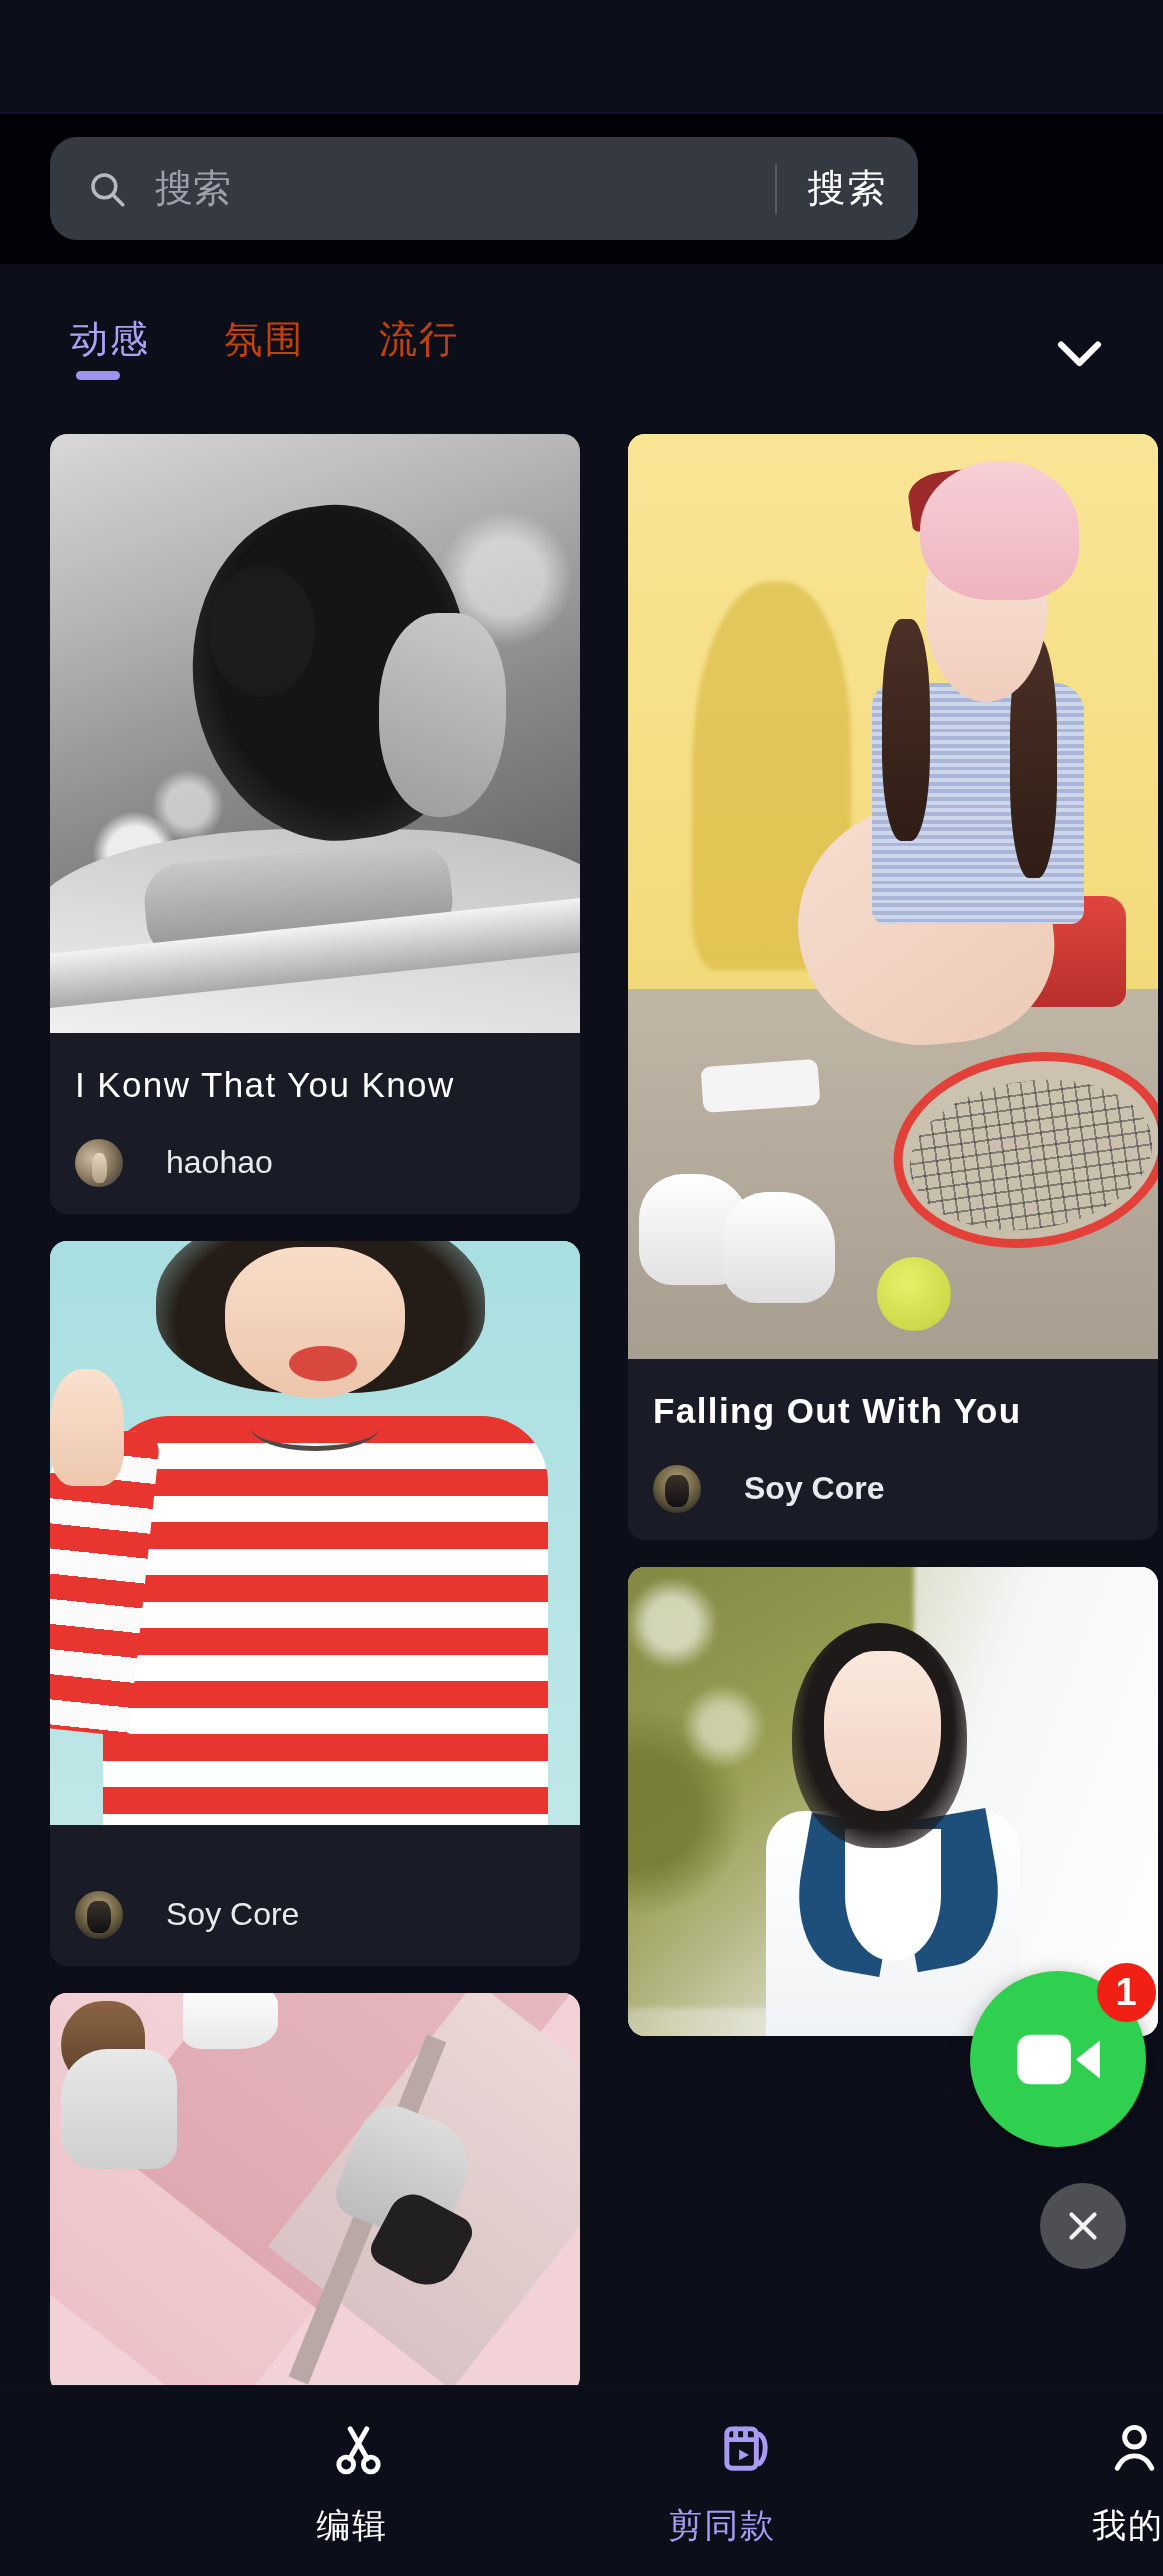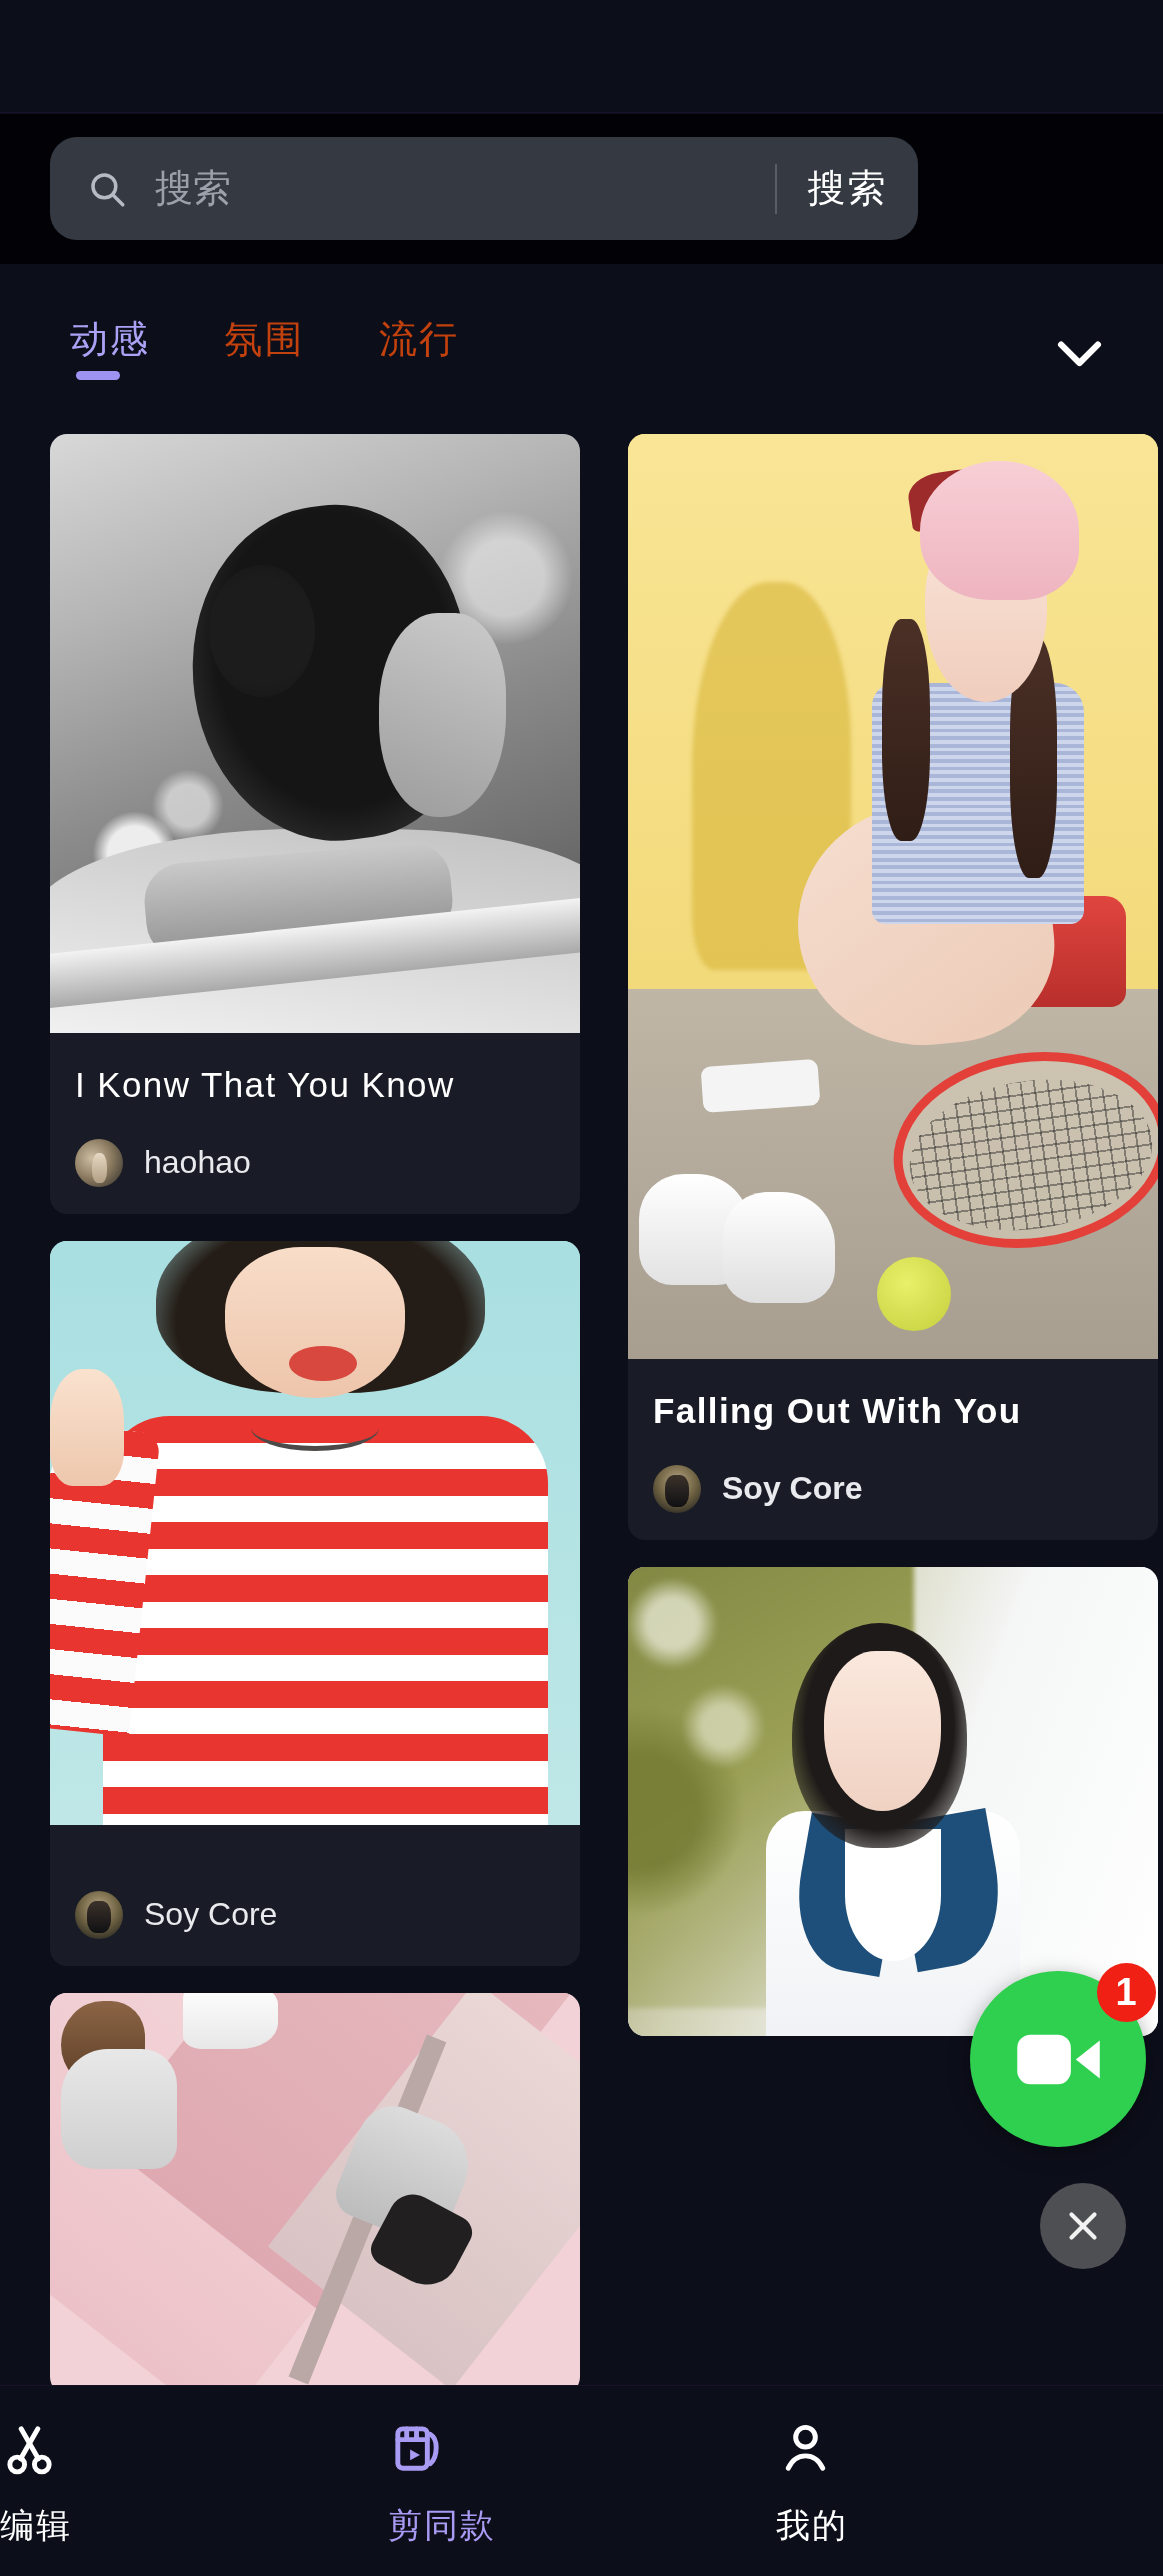--- a/index.html
+++ b/index.html
@@ -197,20 +197,21 @@
   .avatar-b { background: radial-gradient(circle at 50% 35%, #b8a684 0%, #6d6141 50%, #15161a 100%); }
   .avatar-b::after {
     content:""; position:absolute; left:26%; top:22%;
     width:48%; height:66%; border-radius:40%;
     background: linear-gradient(#3b322a, #101013);
   }
   .author-name {
     color: #e9eaee;
     font-size: 32px;
     white-space: nowrap;
+    margin-left: 22px;
   }
 
   
   .art-bw { height: 599px; background: #8d8d8d; position: relative; filter: grayscale(1); }
   .art-bw .bg { position:absolute; inset:0;
     background:
       radial-gradient(circle at 16% 70%, rgba(255,255,255,.85) 0 27px, rgba(255,255,255,0) 42px),
       radial-gradient(circle at 26% 62%, rgba(255,255,255,.55) 0 21px, rgba(255,255,255,0) 36px),
       radial-gradient(circle at 86% 24%, rgba(255,255,255,.5) 0 38px, rgba(255,255,255,0) 67px),
       linear-gradient(160deg, #d8d8d8 0%, #b4b4b4 26%, #8b8b8b 52%, #6f6f6f 74%, #474747 100%);
@@ -391,21 +392,21 @@
     border-top: 1px solid #181326;
     display: flex;
   }
   .nav-item {
     flex: 1 1 0;
     background: transparent;
     border: 0;
     cursor: pointer;
     display: flex;
     flex-direction: column;
-    align-items: flex-start;
+    align-items: flex-end;
     justify-content: center;
     gap: 25px;
     padding-top: 5.7px;
   }
   .nav-icon { width: 59px; height: 59px; color: #ffffff; }
   .nav-icon svg { display: block; width: 59px; height: 59px; }
   .nav-label {
     font-size: 34px;
     color: #ffffff;
     letter-spacing: 1.9px;

